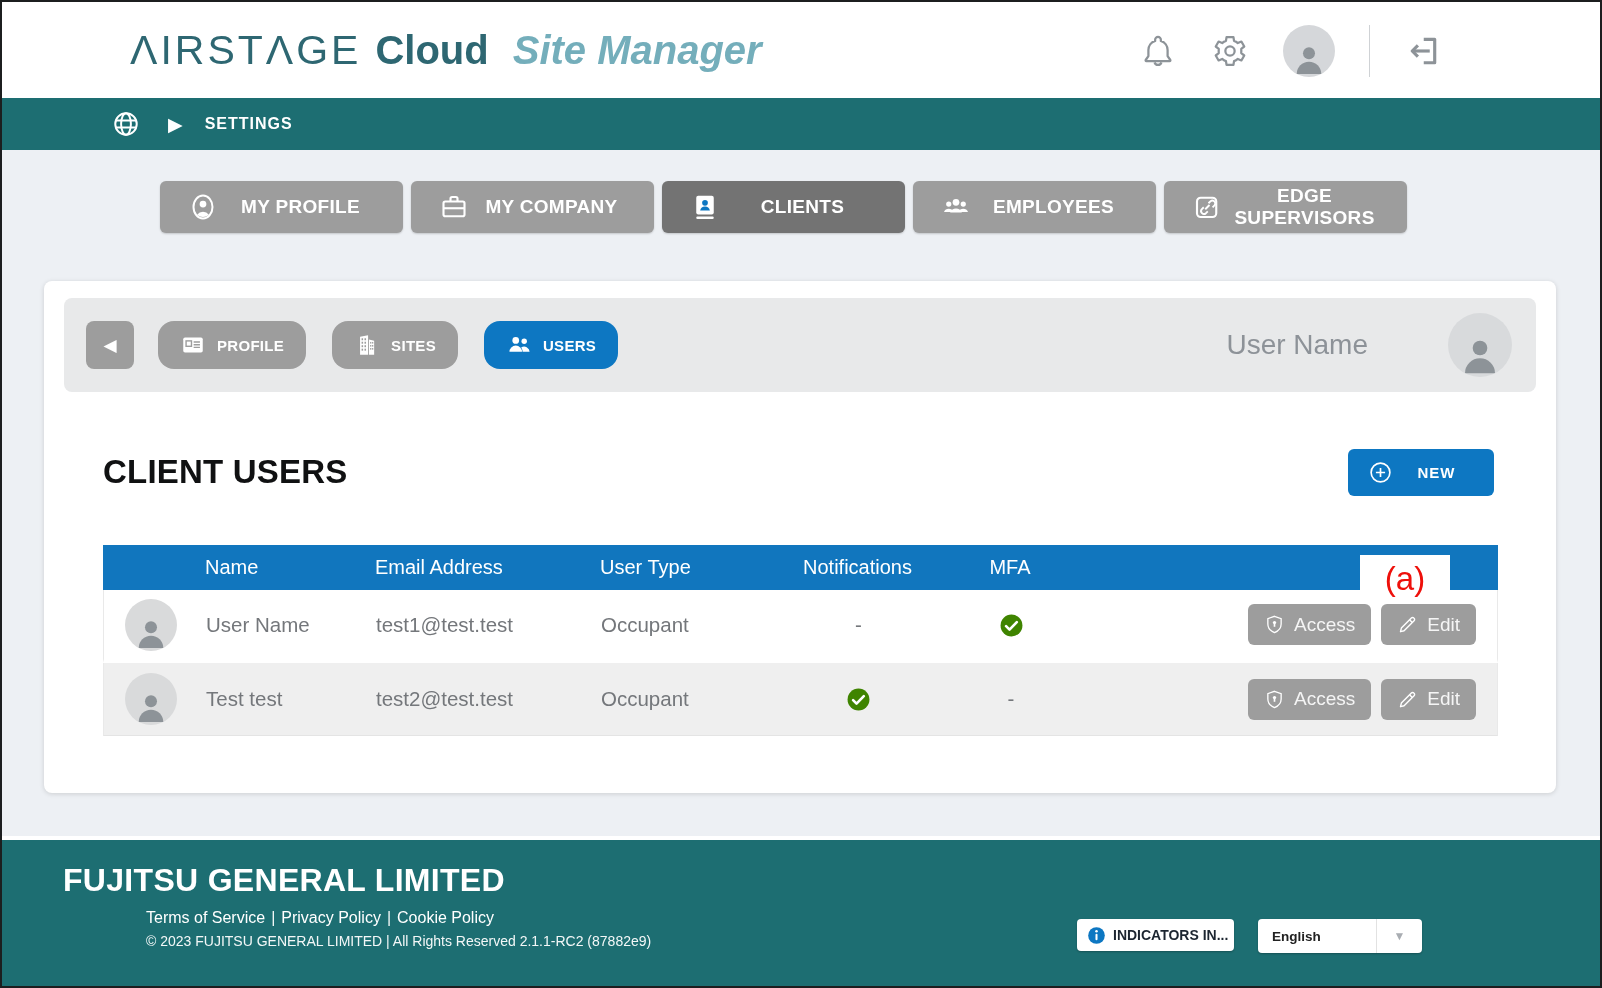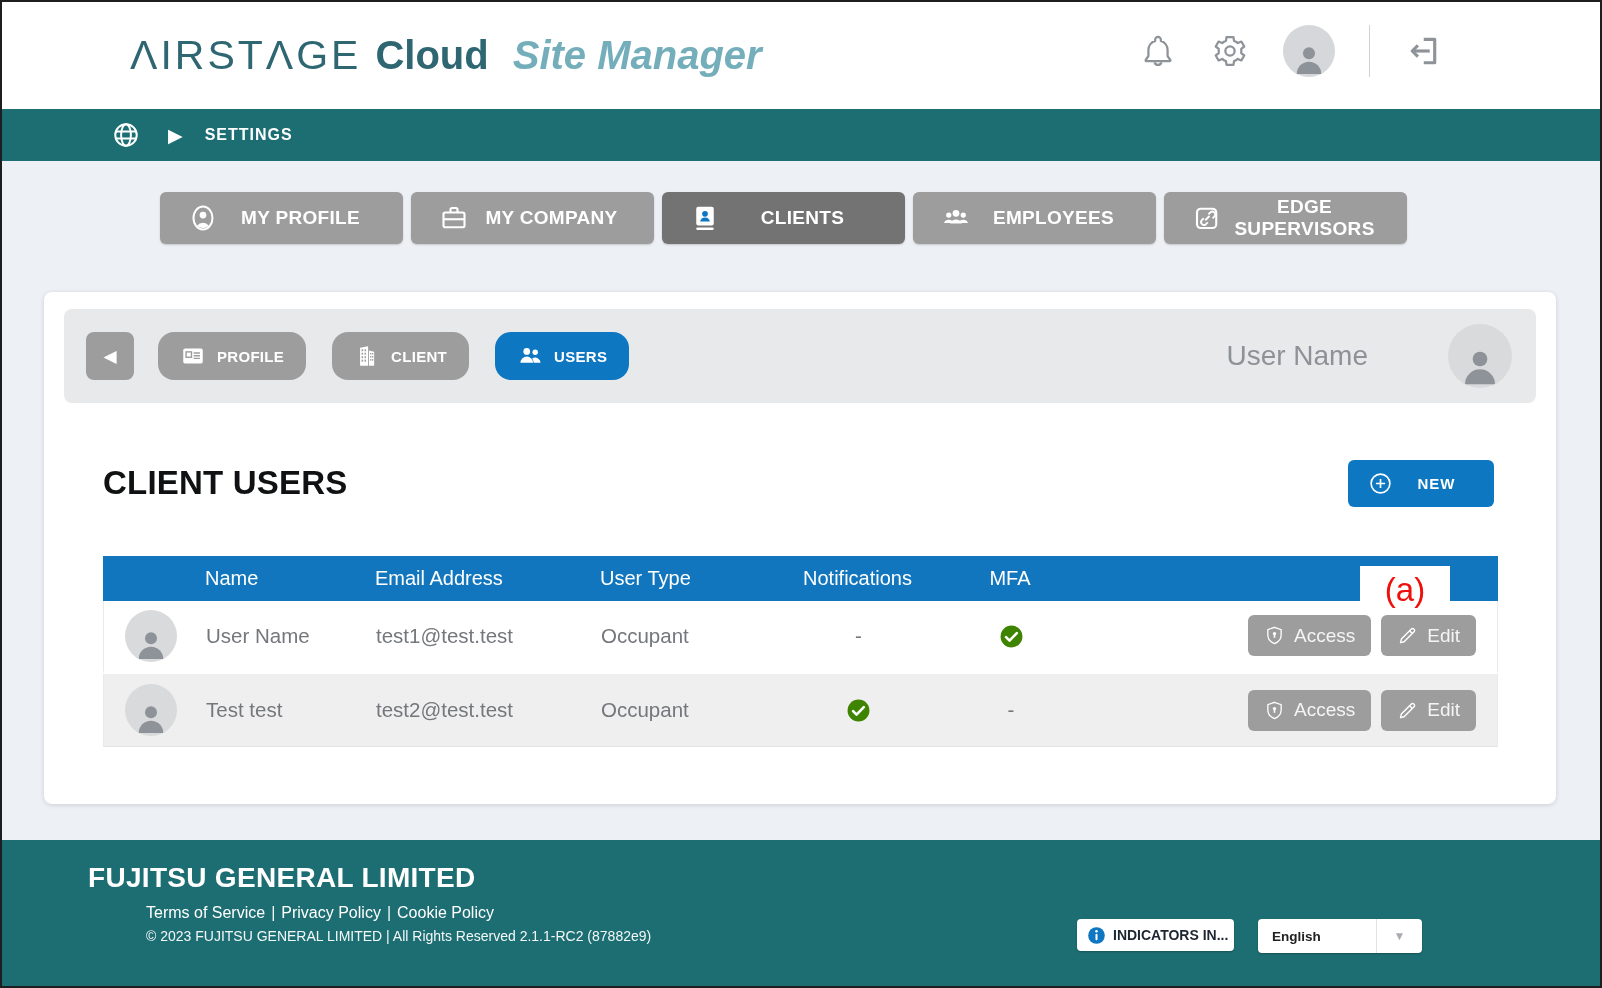--- a/index.html
+++ b/index.html
@@ -1,20 +1,20 @@
 <!DOCTYPE html>
 <html><head>
 <meta charset="utf-8">
 <style>
   * { margin:0; padding:0; box-sizing:border-box; }
   body { font-family:"Liberation Sans", sans-serif; background:#fff; }
   .page { position:relative; width:1602px; height:988px; border:2px solid #1c1e1f; background:#fff; overflow:hidden; }
 
   
-  .topbar { position:relative; height:107px; background:#fff; display:flex; align-items:center; }
+  .topbar { position:relative; height:96px; background:#fff; display:flex; align-items:center; }
   .brand { display:flex; align-items:baseline; margin-left:128px; gap:14px; }
   .brand-airstage { font-size:41px; letter-spacing:3px; color:#2e6772; font-weight:500; }
   .brand-cloud { font-size:40px; color:#2e6772; font-weight:700; }
   .brand-product { font-size:40px; color:#74aebb; font-weight:700; font-style:italic; margin-left:10px; }
   .top-icons { position:absolute; right:158px; top:0; height:98px; display:flex; align-items:center; gap:34px; }
   .tico { width:38px; height:38px; display:flex; align-items:center; justify-content:center; cursor:pointer; }
   .tico svg { width:36px; height:36px; }
   .avatar-sm { width:52px; height:52px; border-radius:50%; background:#d5d7da; display:flex; align-items:flex-end; justify-content:center; overflow:hidden; }
   .avatar-sm svg { width:36px; height:36px; }
   .vdiv { width:1px; height:52px; background:#cfd2d5; }
@@ -68,21 +68,21 @@
   .row-avatar svg { width:36px; height:36px; }
   .chk { display:inline-block; width:25px; height:25px; vertical-align:middle; }
   .actions { display:flex; justify-content:flex-end; align-items:center; gap:10px; padding-right:21px; }
   .act-btn { height:41px; border-radius:6px; background:#9d9d9d; color:#f5f5f5; display:flex; align-items:center; gap:9px; padding:0 16px; font-size:19px; cursor:pointer; }
   .act-btn svg { width:21px; height:21px; }
 
   .annotation { position:absolute; top:10px; right:48px; width:90px; height:48px; background:#fff; color:#ee100b; font-size:33px; display:flex; align-items:center; justify-content:center; z-index:5; }
 
   
   .footer { position:absolute; left:0; right:0; bottom:0; height:146px; background:#1d6e72; color:#fff; }
-  .f-company { margin:22px 0 0 86px; font-size:28px; font-weight:700; letter-spacing:.3px; }
+  .f-company { margin:22px 0 0 61px; font-size:32px; font-weight:700; letter-spacing:.3px; }
   .f-links { margin:10px 0 0 144px; font-size:16px; }
   .f-links .flink { cursor:pointer; }
   .f-sep { opacity:.95; padding:0 6px; }
   .f-copy { margin:6px 0 0 144px; font-size:14px; opacity:.95; }
   .ind-btn { position:absolute; left:1075px; top:79px; width:157px; height:32px; background:#fff; border-radius:4px; display:flex; align-items:center; gap:7px; padding:0 10px; cursor:pointer; box-shadow:0 1px 2px rgba(0,0,0,.25); }
   .ind-btn svg { width:19px; height:19px; flex:0 0 auto; }
   .ind-label { font-size:14px; font-weight:700; color:#1c2530; white-space:nowrap; }
   .lang-select { position:absolute; left:1256px; top:79px; width:164px; height:34px; background:#fff; border-radius:4px; display:flex; align-items:center; cursor:pointer; box-shadow:0 1px 2px rgba(0,0,0,.25); }
   .lang-label { flex:1; padding-left:14px; font-size:13.5px; font-weight:700; color:#222; }
   .lang-caret { width:46px; height:100%; border-left:1px solid #e2e2e2; display:flex; align-items:center; justify-content:center; color:#a9adb2; font-size:12px; }
@@ -226,21 +226,21 @@
                 <rect x="7" y="15.4" width="1.4" height="1.8"></rect>
                 <rect x="9.7" y="15.4" width="1.4" height="1.8"></rect>
                 <rect x="14.9" y="9.2" width="1.1" height="1.5"></rect>
                 <rect x="16.7" y="9.2" width="1.1" height="1.5"></rect>
                 <rect x="14.9" y="12" width="1.1" height="1.5"></rect>
                 <rect x="16.7" y="12" width="1.1" height="1.5"></rect>
                 <rect x="14.9" y="14.8" width="1.1" height="1.5"></rect>
                 <rect x="16.7" y="14.8" width="1.1" height="1.5"></rect>
               </g>
             </svg>
-          <span>CLIENT</span>
+          <span>SITES</span>
         </div>
         <div class="sub-tab active ml2">
           <svg viewBox="0 0 24 24" fill="#fff">
               <circle cx="9" cy="7.8" r="3.1"></circle>
               <path d="M3.2 18.3a5.8 5.8 0 0 1 11.6 0z"></path>
               <circle cx="16.8" cy="8.6" r="2.5"></circle>
               <path d="M15.3 18.3a7 7 0 0 0-1.3-4 5 5 0 0 1 7.8 4z"></path>
             </svg>
           <span>USERS</span>
         </div>

